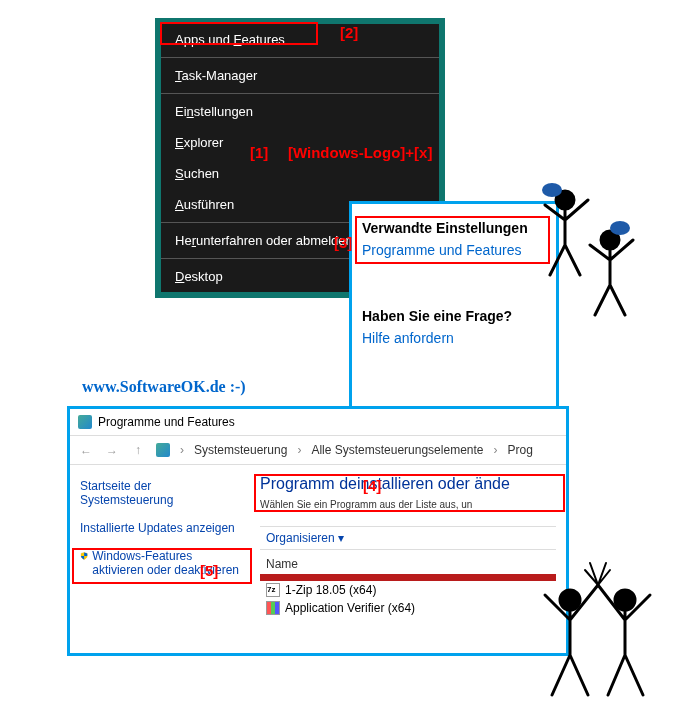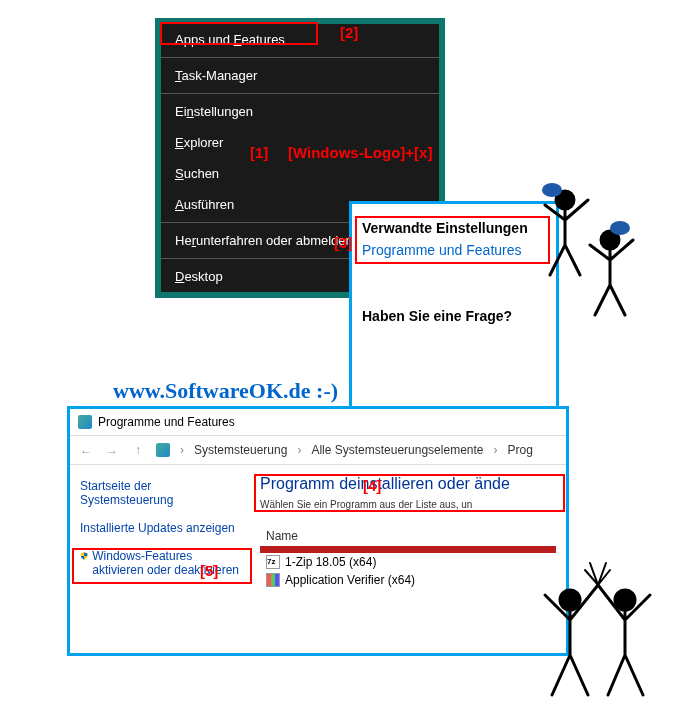--- a/index.html
+++ b/index.html
@@ -14,21 +14,21 @@
   
   .red-box { border: 2px solid #ff0000; position: absolute; }
   .anno { color: #ff0000; font-weight: bold; font-size: 15px; position: absolute; font-family: Arial, sans-serif; }
   
   
   .settings-panel { position: absolute; top: 201px; left: 349px; width: 210px; height: 240px; background: #fff; border: 3px solid #00a2ed; padding: 16px 10px; }
   .settings-h { font-size: 14px; font-weight: 600; color: #000; margin-bottom: 6px; }
   .settings-link { color: #0066cc; font-size: 14px; margin-bottom: 20px; display: block; }
   
   
-  .watermark { position: absolute; top: 378px; left: 82px; color: #0066cc; font-family: "Comic Sans MS", cursive; font-size: 22px; font-weight: bold; margin-left: 31px; }
+  .watermark { position: absolute; top: 378px; left: 82px; color: #0066cc; font-family: "Comic Sans MS", cursive; font-size: 16px; font-weight: bold; }
   
   
   .prog-win { position: absolute; top: 406px; left: 67px; width: 502px; height: 250px; background: #fff; border: 3px solid #00a2ed; }
   .prog-title { padding: 6px 8px; border-bottom: 1px solid #ddd; display: flex; align-items: center; gap: 6px; font-size: 12px; }
   .prog-nav { padding: 6px 8px; border-bottom: 1px solid #ddd; display: flex; align-items: center; gap: 10px; font-size: 12px; color: #555; }
   .nav-arrow { width: 16px; height: 16px; display: inline-flex; align-items: center; justify-content: center; color: #999; }
   .crumb { color: #333; }
   .crumb-sep { color: #888; }
   .prog-body { display: flex; height: calc(100% - 62px); }
   .prog-side { width: 180px; padding: 14px 10px; font-size: 12px; }
@@ -73,20 +73,21 @@
 <span class="anno" style="top:24px; left:340px;">[2]</span>
 
 <span class="anno" style="top:144px; left:250px;">[1]</span>
 <span class="anno" style="top:144px; left:288px;">[Windows-Logo]+[x]</span>
 
 <div class="settings-panel">
   <div class="settings-h">Verwandte Einstellungen</div>
   <a class="settings-link">Programme und Features</a>
   <div style="height:30px"></div>
   <div class="settings-h">Haben Sie eine Frage?</div>
+  <a class="settings-link">Hilfe anfordern</a>
 </div>
 <div class="red-box" style="top:216px; left:355px; width:195px; height:48px;"></div>
 <span class="anno" style="top:234px; left:334px;">[3]</span>
 
 <div class="watermark">www.SoftwareOK.de :-)</div>
 
 <div class="prog-win">
   <div class="prog-title">
     <span class="icon-sm icon-cp"></span>
     <span>Programme und Features</span>
@@ -112,20 +113,21 @@
             <path d="M8 1 L14 3 V8 C14 12 8 15 8 15 C8 15 2 12 2 8 V3 Z" fill="#ffcc00" stroke="#cc9900" stroke-width="0.5"></path>
             <path d="M8 1 L14 3 V8 L8 8 Z" fill="#0066cc"></path>
             <path d="M8 8 L8 15 C8 15 2 12 2 8 Z" fill="#0066cc"></path>
           </svg>
         <span>Windows-Features aktivieren oder deaktivieren</span>
       </a>
     </div>
     <div class="prog-main">
       <div class="prog-h">Programm deinstallieren oder ände</div>
       <div class="prog-sub">Wählen Sie ein Programm aus der Liste aus, un</div>
+      <div class="org-bar">Organisieren ▾</div>
       <div class="list-hdr">Name</div>
       <div class="list-row">
         <span class="icon-sm icon-7z">7z</span>
         <span>1-Zip 18.05 (x64)</span>
       </div>
       <div class="list-row">
         <span class="icon-sm icon-app"></span>
         <span>Application Verifier (x64)</span>
       </div>
     </div>

